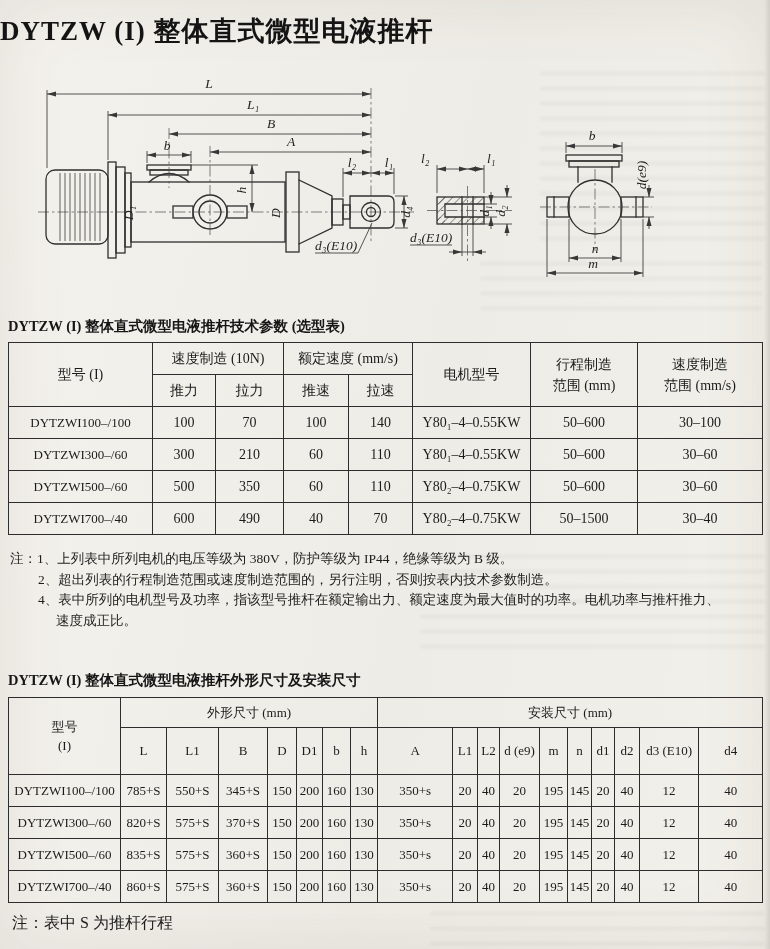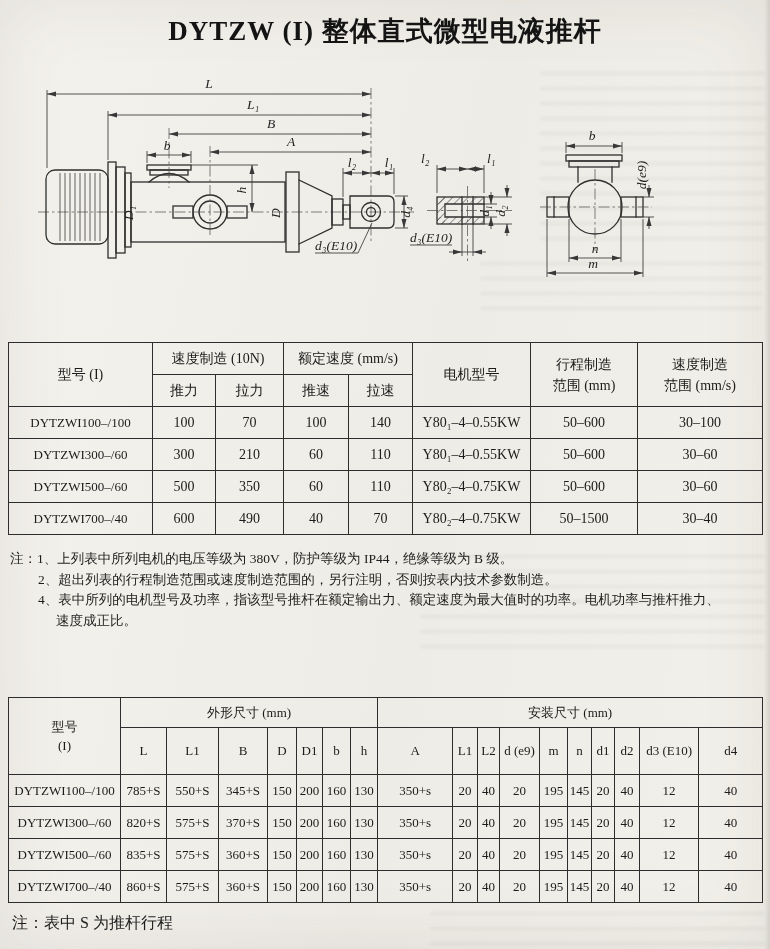--- a/index.html
+++ b/index.html
@@ -4,21 +4,21 @@
 <style>
   html,body{margin:0;padding:0;background:#d8d5cf;}
   .page{position:relative;width:770px;height:949px;margin:0 auto;overflow:hidden;
     background:linear-gradient(100deg,#f4f2ed 0%,#eeece6 55%,#f2f0ea 100%);
     font-family:"Liberation Serif","DejaVu Serif",serif;color:#1b1b1b;
     box-shadow:inset 0 0 70px rgba(90,80,60,.10);}
   .edge{position:absolute;top:0;right:0;width:6px;height:100%;
     background:linear-gradient(to left,rgba(60,55,45,.12),rgba(60,55,45,0));}
   .bleed{position:absolute;opacity:.05;filter:blur(1.6px);pointer-events:none;
     background:repeating-linear-gradient(0deg,#41403c 0 3px,transparent 3px 15px);}
-  .title{position:absolute;top:13px;left:0;width:100%;text-align:center;margin:0;
+  .title{position:absolute;top:13px;left:0;width:100%;text-align:left;margin:0;
     font-size:27px;font-weight:700;letter-spacing:1px;color:#141414;}
   .drawing{position:absolute;top:66px;left:0;}
   .ln{stroke:#2f2f2f;stroke-width:1.3;fill:none;stroke-linecap:square;}
   .thin{stroke:#3c3c3c;stroke-width:.8;fill:none;}
   .cl{stroke:#4a4a4a;stroke-width:.7;stroke-dasharray:11 3 2.5 3;fill:none;}
   .dim{stroke:#383838;stroke-width:.85;fill:none;}
   text.dl{font:italic 13.5px "Liberation Serif","DejaVu Serif",serif;fill:#1f1f1f;}
   .caption{position:absolute;left:8px;font-size:14.5px;font-weight:700;color:#161616;}
   .c1{top:317px;} .c2{top:671px;}
   .t{position:absolute;left:8px;border-collapse:collapse;table-layout:fixed;}
@@ -197,20 +197,21 @@
       <line class="dim" x1="569" y1="192" x2="621" y2="192" marker-start="url(#ar)" marker-end="url(#ar)"></line>
       <text class="dl" x="595" y="187" text-anchor="middle">n</text>
 
       <line class="dim" x1="547" y1="153" x2="547" y2="211"></line>
       <line class="dim" x1="643" y1="153" x2="643" y2="211"></line>
       <line class="dim" x1="547" y1="207" x2="643" y2="207" marker-start="url(#ar)" marker-end="url(#ar)"></line>
       <text class="dl" x="593" y="202" text-anchor="middle">m</text>
     </g>
   </svg>
 
+  <div class="caption c1">DYTZW (I) 整体直式微型电液推杆技术参数 (选型表)</div>
 
   <table class="t t1">
     <colgroup>
       <col style="width:144px">
         <col style="width:63px">
         <col style="width:68px">
       <col style="width:65px">
         <col style="width:64px">
         <col style="width:118px">
       <col style="width:107px">
@@ -278,20 +279,21 @@
     </tbody>
   </table>
 
   <div class="notes">
     <div class="note-line">注：1、上列表中所列电机的电压等级为 380V，防护等级为 IP44，绝缘等级为 B 级。</div>
     <div class="note-line ind1">2、超出列表的行程制造范围或速度制造范围的，另行注明，否则按表内技术参数制造。</div>
     <div class="note-line ind1">4、表中所列的电机型号及功率，指该型号推杆在额定输出力、额定速度为最大值时的功率。电机功率与推杆推力、</div>
     <div class="note-line ind2">速度成正比。</div>
   </div>
 
+  <div class="caption c2">DYTZW (I) 整体直式微型电液推杆外形尺寸及安装尺寸</div>
 
   <table class="t t2">
     <colgroup>
       <col style="width:112px">
         <col style="width:46px">
         <col style="width:52px">
       <col style="width:49px">
         <col style="width:29px">
         <col style="width:26px">
       <col style="width:28px">

